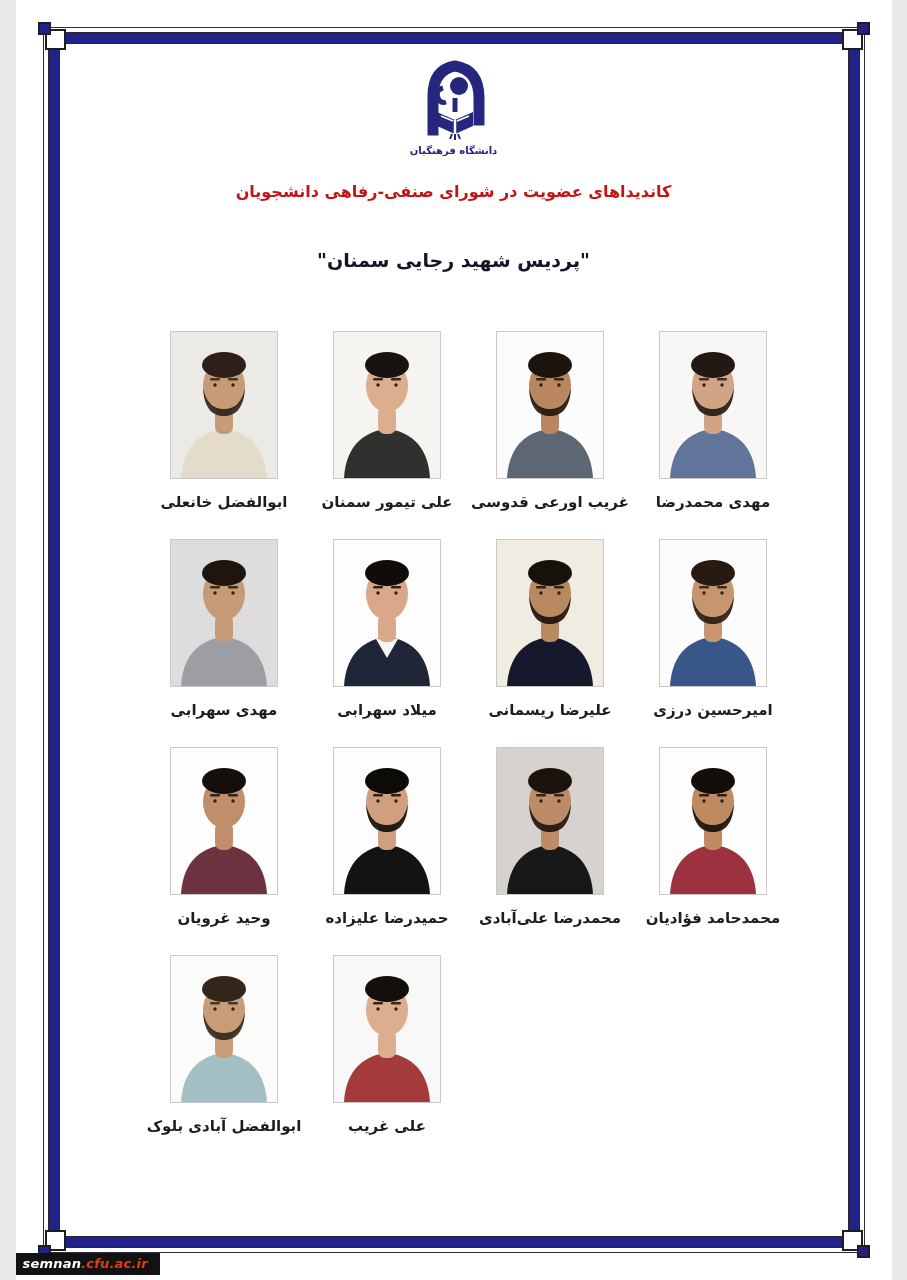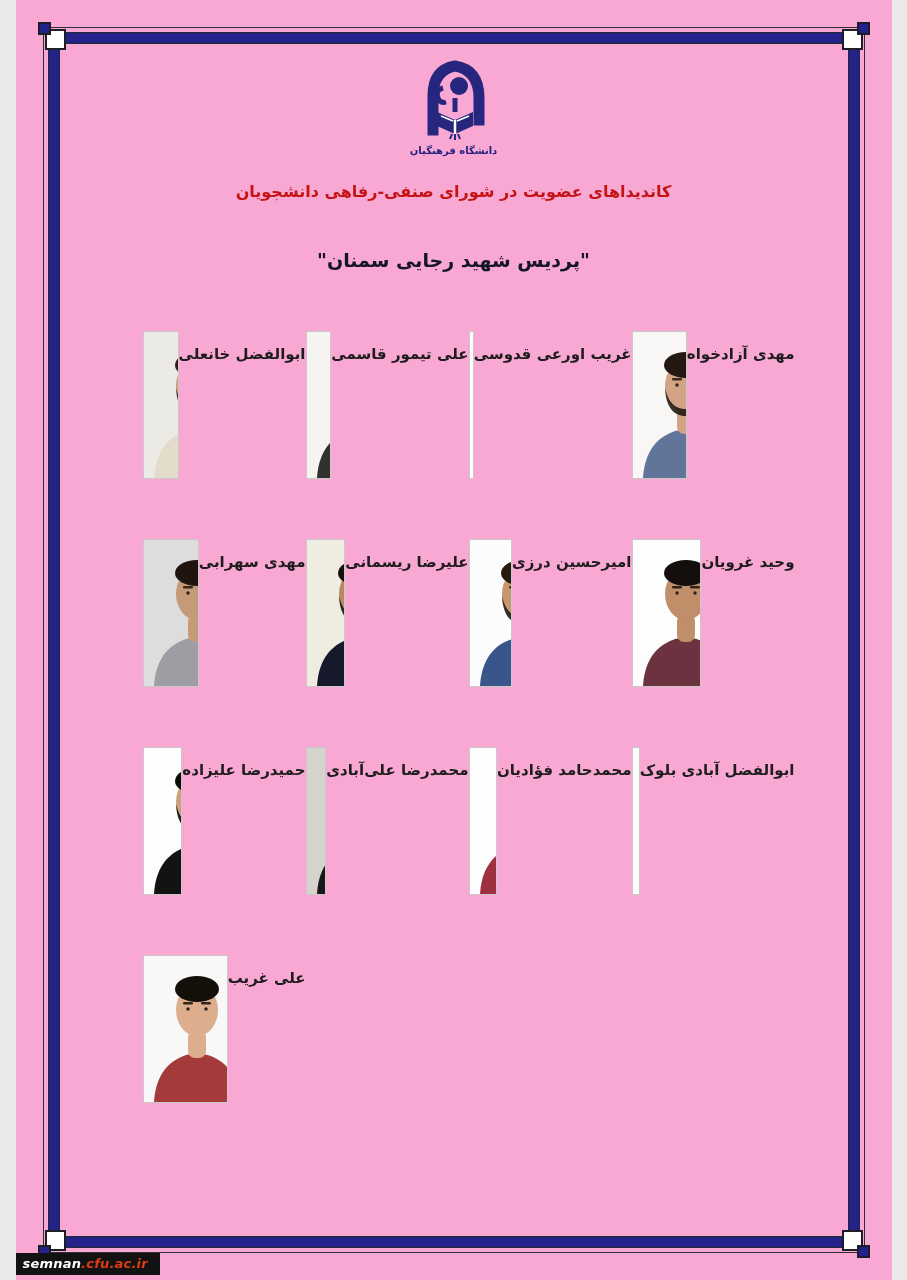--- a/index.html
+++ b/index.html
@@ -1,18 +1,18 @@
 <!DOCTYPE html>
 <html lang="fa"><head>
 <meta charset="utf-8">
 <style>
   html,body{margin:0;padding:0;background:#e9e9e9;}
   .page{
     position:relative;width:876px;height:1280px;margin:0 auto;
-    background:#f9a8d4;overflow:hidden;
+    background:#ffffff;overflow:hidden;
     font-family:"DejaVu Sans","Liberation Sans",sans-serif;
   }
   
   .border-outer{
     position:absolute;inset:27px;border:1.5px solid #2e2e3a;pointer-events:none;
   }
   .border-band{
     position:absolute;inset:33px;border:10px solid #22228a;
     box-shadow:0 0 0 1px #26262e, inset 0 0 0 1px #26262e;pointer-events:none;
   }
@@ -45,21 +45,21 @@
   .subtitle{
     position:absolute;top:249px;left:0;width:100%;text-align:center;
     font-size:19px;font-weight:bold;color:#15152a;direction:rtl;
   }
 
   
   .grid{
     position:absolute;top:331px;left:127px;width:652px;
     display:grid;grid-template-columns:repeat(4,163px);row-gap:26px;
   }
-  .card{display:flex;height:182px;}
+  .card{display:flex;flex-direction:column;align-items:center;height:182px;}
   .photo{
     width:106px;height:146px;border:1px solid #c9c9c9;background:#fff;
     box-sizing:content-box;overflow:hidden;
   }
   .photo svg{display:block;width:106px;height:146px;}
   .cand-name{
     margin-top:14px;font-size:15px;font-weight:bold;color:#1d1d1d;
     direction:rtl;white-space:nowrap;
   }
 
@@ -136,21 +136,21 @@
     <rect x="44" y="74" width="18" height="28" rx="7" fill="#dcae8d"></rect>
     <ellipse cx="53" cy="54" rx="21" ry="26" fill="#dcae8d"></ellipse>
 
     <ellipse cx="53" cy="33" rx="22" ry="13" fill="#181310"></ellipse>
     <rect x="39" y="46" width="10" height="2.4" rx="1.2" fill="#181310" opacity="0.85"></rect>
     <rect x="57" y="46" width="10" height="2.4" rx="1.2" fill="#181310" opacity="0.85"></rect>
     <circle cx="44" cy="53" r="1.7" fill="#2b2118"></circle>
     <circle cx="62" cy="53" r="1.7" fill="#2b2118"></circle>
   </svg>
         </div>
-    <div class="cand-name">علی تیمور قاسمی</div>
+    <div class="cand-name">علی تیمور سمنان</div>
   </div>
       <div class="card">
     <div class="photo">
           <svg viewBox="0 0 106 146" xmlns="http://www.w3.org/2000/svg">
     <rect width="106" height="146" fill="#fcfcfc"></rect>
     <path d="M10,146 C12,112 32,99 53,97 C74,99 94,112 96,146 Z" fill="#5d6673"></path>
 
     <rect x="44" y="74" width="18" height="28" rx="7" fill="#b9865f"></rect>
     <ellipse cx="53" cy="54" rx="21" ry="26" fill="#b9865f"></ellipse>
     <path d="M32,56 C33,77 42,84 53,84 C64,84 73,77 74,56 C70,73 62,77 53,77 C44,77 36,73 32,56 Z" fill="#1d140e" opacity="0.9"></path>
@@ -172,39 +172,57 @@
     <rect x="44" y="74" width="18" height="28" rx="7" fill="#d2a384"></rect>
     <ellipse cx="53" cy="54" rx="21" ry="26" fill="#d2a384"></ellipse>
     <path d="M32,56 C33,77 42,84 53,84 C64,84 73,77 74,56 C70,73 62,77 53,77 C44,77 36,73 32,56 Z" fill="#241812" opacity="0.9"></path>
     <ellipse cx="53" cy="33" rx="22" ry="13" fill="#241812"></ellipse>
     <rect x="39" y="46" width="10" height="2.4" rx="1.2" fill="#241812" opacity="0.85"></rect>
     <rect x="57" y="46" width="10" height="2.4" rx="1.2" fill="#241812" opacity="0.85"></rect>
     <circle cx="44" cy="53" r="1.7" fill="#2b2118"></circle>
     <circle cx="62" cy="53" r="1.7" fill="#2b2118"></circle>
   </svg>
         </div>
-    <div class="cand-name">مهدی آزادخواه</div>
+    <div class="cand-name">مهدی محمدرضا</div>
   </div>
       <div class="card">
     <div class="photo">
           <svg viewBox="0 0 106 146" xmlns="http://www.w3.org/2000/svg">
     <rect width="106" height="146" fill="#dddddd"></rect>
     <path d="M10,146 C12,112 32,99 53,97 C74,99 94,112 96,146 Z" fill="#9d9da3"></path>
 
     <rect x="44" y="74" width="18" height="28" rx="7" fill="#c69a77"></rect>
     <ellipse cx="53" cy="54" rx="21" ry="26" fill="#c69a77"></ellipse>
 
     <ellipse cx="53" cy="33" rx="22" ry="13" fill="#1f150e"></ellipse>
     <rect x="39" y="46" width="10" height="2.4" rx="1.2" fill="#1f150e" opacity="0.85"></rect>
     <rect x="57" y="46" width="10" height="2.4" rx="1.2" fill="#1f150e" opacity="0.85"></rect>
     <circle cx="44" cy="53" r="1.7" fill="#2b2118"></circle>
     <circle cx="62" cy="53" r="1.7" fill="#2b2118"></circle>
   </svg>
         </div>
     <div class="cand-name">مهدی سهرابی</div>
+  </div>
+      <div class="card">
+    <div class="photo">
+          <svg viewBox="0 0 106 146" xmlns="http://www.w3.org/2000/svg">
+    <rect width="106" height="146" fill="#fdfdfd"></rect>
+    <path d="M10,146 C12,112 32,99 53,97 C74,99 94,112 96,146 Z" fill="#1f2637"></path>
+    <path d="M42,99 L53,118 L64,99 Z" fill="#f5f5f5"></path>
+    <rect x="44" y="74" width="18" height="28" rx="7" fill="#d9a889"></rect>
+    <ellipse cx="53" cy="54" rx="21" ry="26" fill="#d9a889"></ellipse>
+
+    <ellipse cx="53" cy="33" rx="22" ry="13" fill="#0f0c09"></ellipse>
+    <rect x="39" y="46" width="10" height="2.4" rx="1.2" fill="#0f0c09" opacity="0.85"></rect>
+    <rect x="57" y="46" width="10" height="2.4" rx="1.2" fill="#0f0c09" opacity="0.85"></rect>
+    <circle cx="44" cy="53" r="1.7" fill="#2b2118"></circle>
+    <circle cx="62" cy="53" r="1.7" fill="#2b2118"></circle>
+  </svg>
+        </div>
+    <div class="cand-name">میلاد سهرابی</div>
   </div>
       <div class="card">
     <div class="photo">
           <svg viewBox="0 0 106 146" xmlns="http://www.w3.org/2000/svg">
     <rect width="106" height="146" fill="#f1ece2"></rect>
     <path d="M10,146 C12,112 32,99 53,97 C74,99 94,112 96,146 Z" fill="#16182b"></path>
 
     <rect x="44" y="74" width="18" height="28" rx="7" fill="#b8895f"></rect>
     <ellipse cx="53" cy="54" rx="21" ry="26" fill="#b8895f"></ellipse>
     <path d="M32,56 C33,77 42,84 53,84 C64,84 73,77 74,56 C70,73 62,77 53,77 C44,77 36,73 32,56 Z" fill="#17110c" opacity="0.9"></path>

